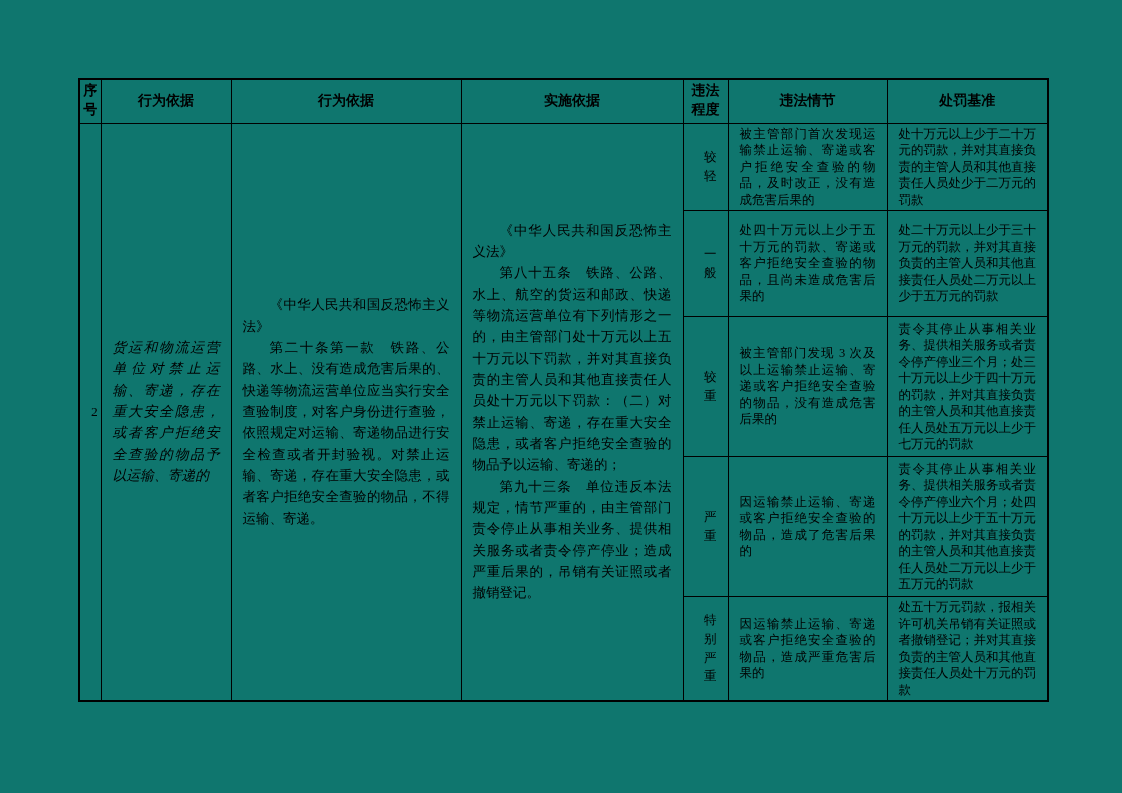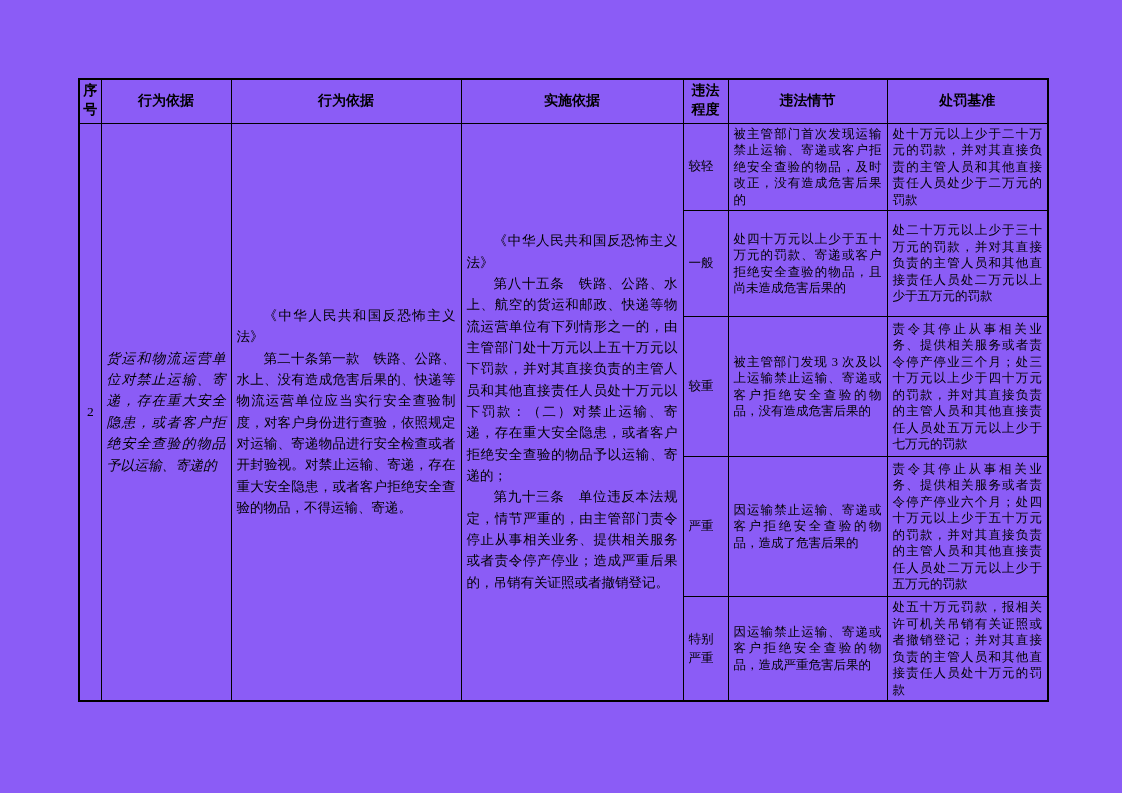--- a/index.html
+++ b/index.html
@@ -4,37 +4,37 @@
 <style>
   html, body {
     margin: 0;
     padding: 0;
     background: #ffffff;
   }
   .page {
     position: relative;
     width: 1122px;
     height: 793px;
-    background: #8b5cf6;
+    background: #0f766e;
     font-family: "Liberation Serif", "DejaVu Serif", serif;
     color: #000000;
     overflow: hidden;
   }
   table.doc-table {
     position: absolute;
     left: 78px;
     top: 78px;
     width: 969px;
     border-collapse: collapse;
     table-layout: fixed;
     border: 2px solid #000000;
   }
   .doc-table th, .doc-table td {
     border: 1px solid #000000;
-    padding: 2px 5px;
+    padding: 2px 11px;
     box-sizing: border-box;
     vertical-align: middle;
     overflow: hidden;
   }
   .doc-table th {
     font-size: 14px;
     font-weight: bold;
     text-align: center;
     line-height: 1.35;
     padding: 2px 2px;
@@ -61,21 +61,21 @@
     padding: 4px 8px;
   }
   .cell-basis p {
     margin: 0;
     text-indent: 2em;
     font-family: Liberation Serif, serif;
   }
   .cell-degree {
     font-size: 12.5px;
     line-height: 1.5;
-    text-align: left;
+    text-align: right;
     padding: 2px 3px;
   }
   .cell-detail {
     font-size: 12.5px;
     line-height: 1.32;
     text-align: justify;
     text-justify: inter-ideograph;
     padding: 3px 6px;
     vertical-align: middle;
   }

